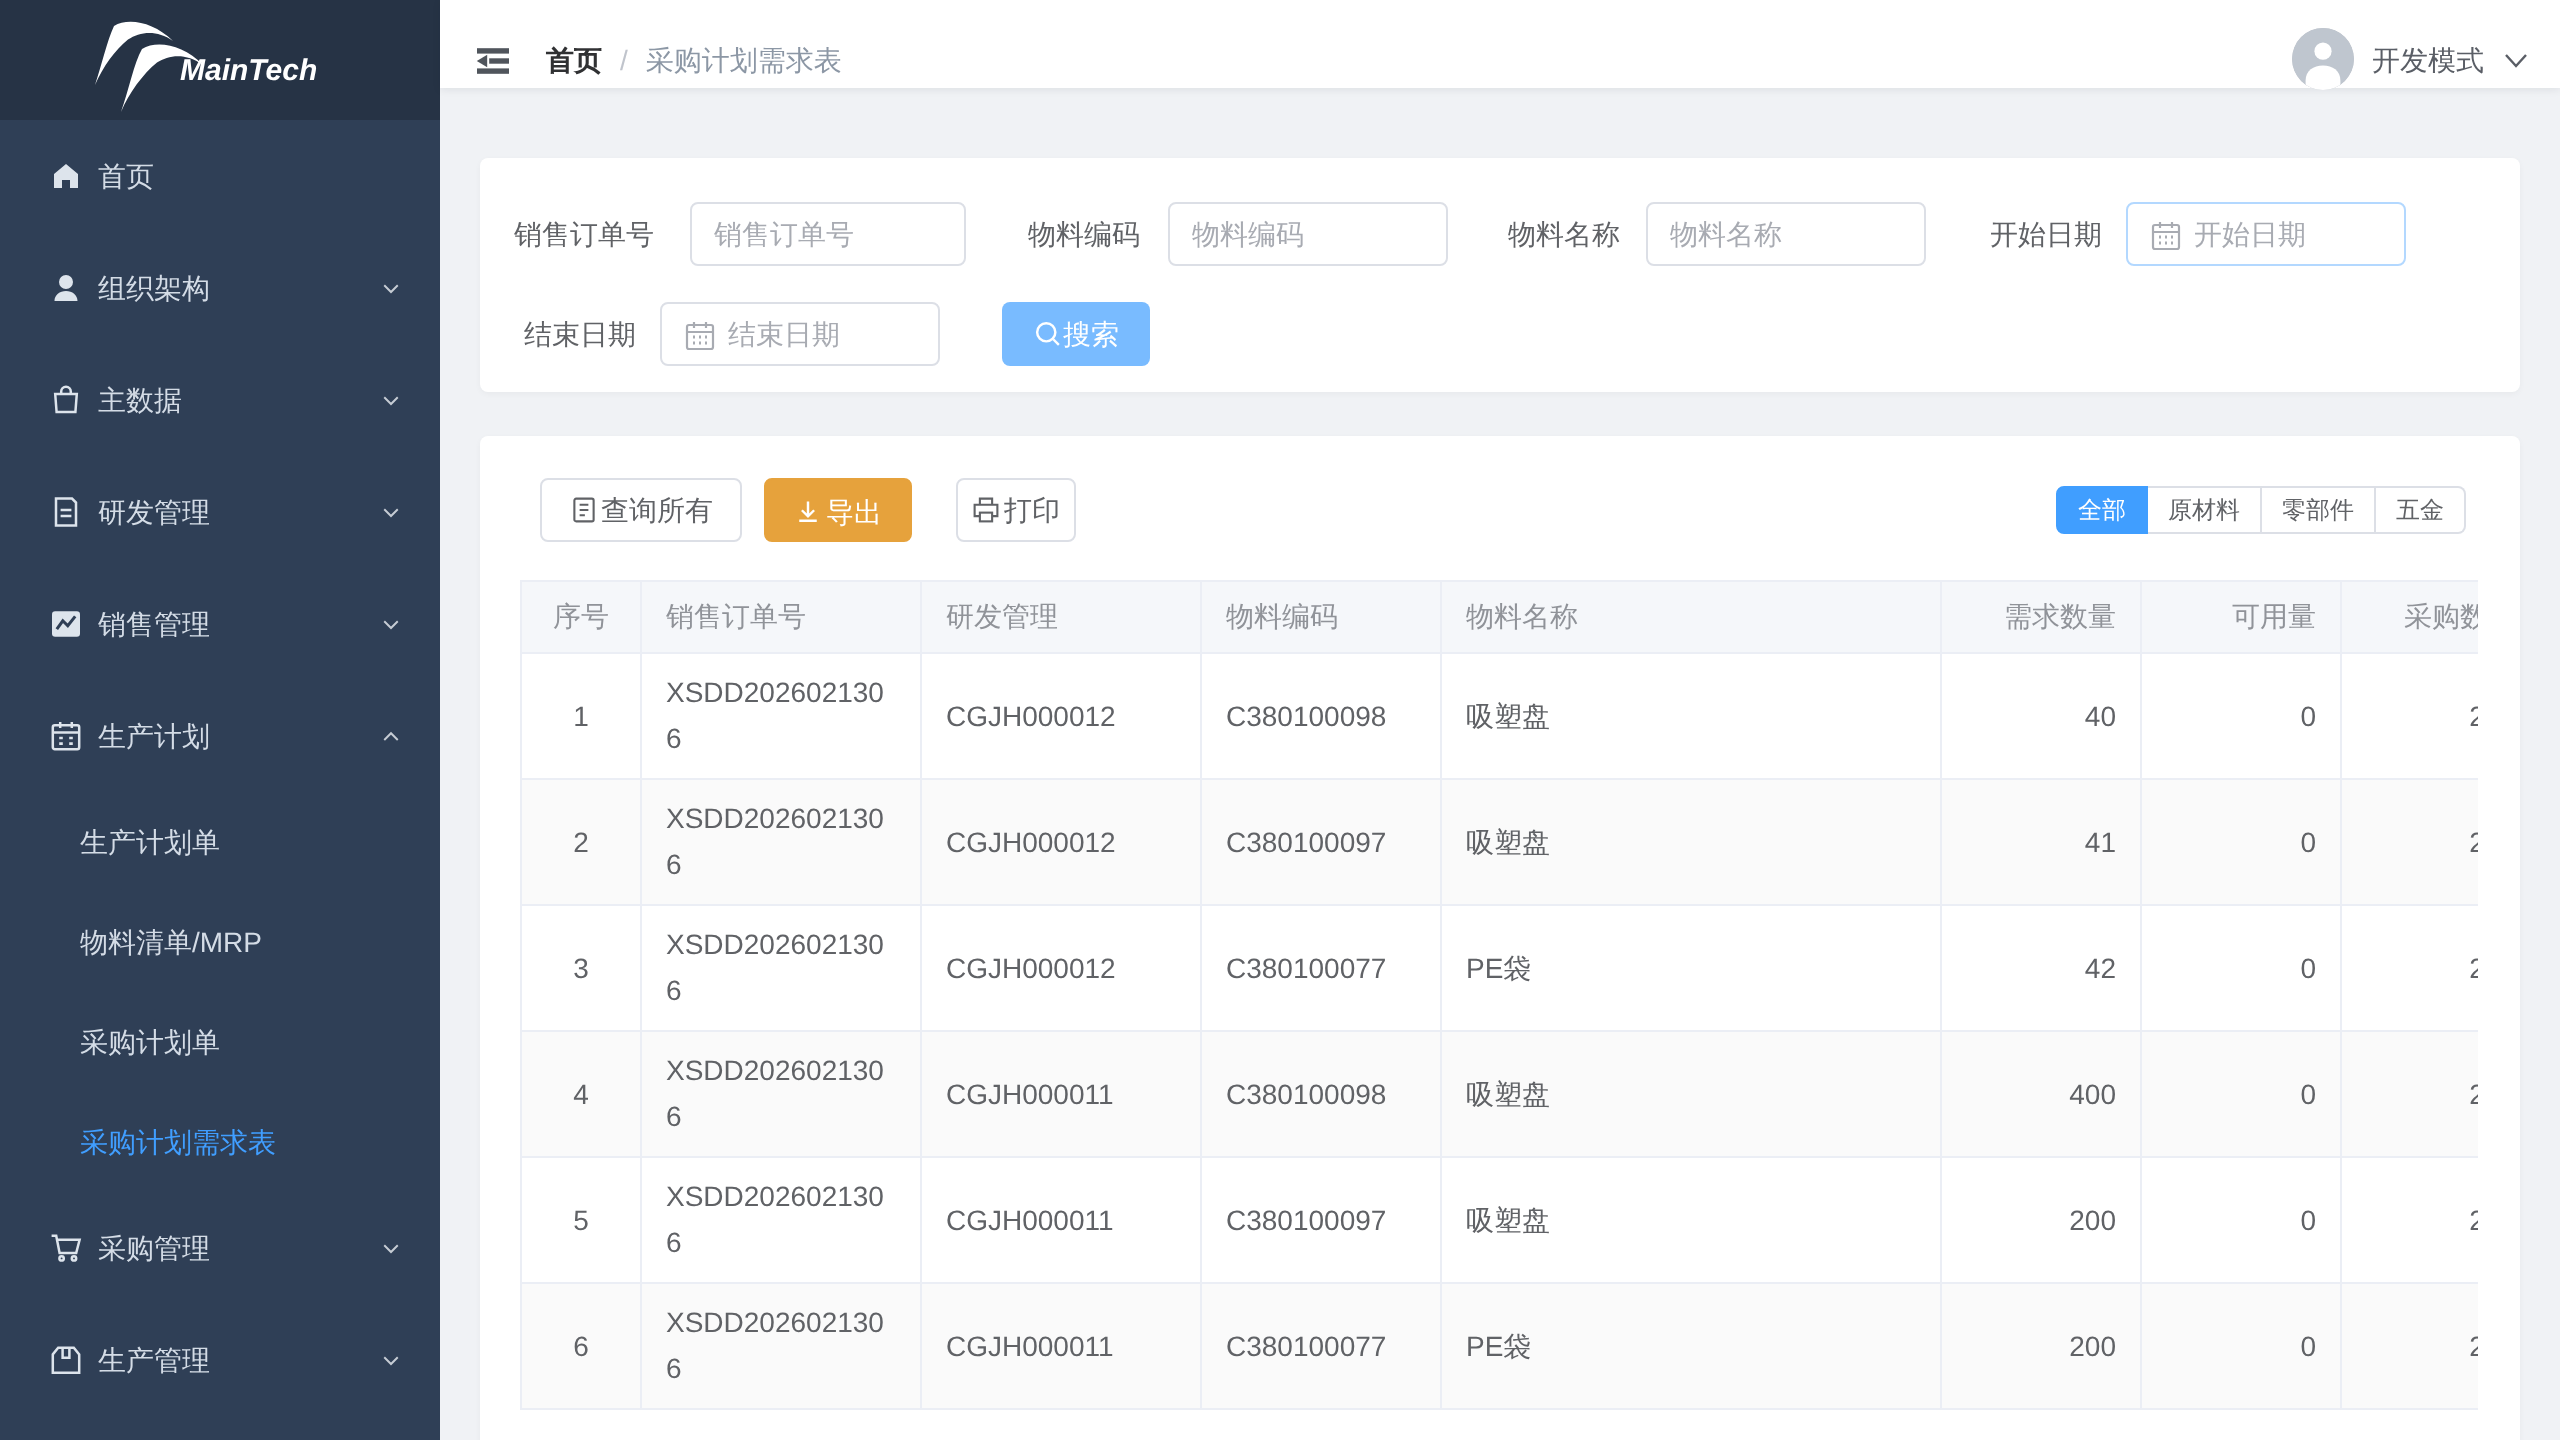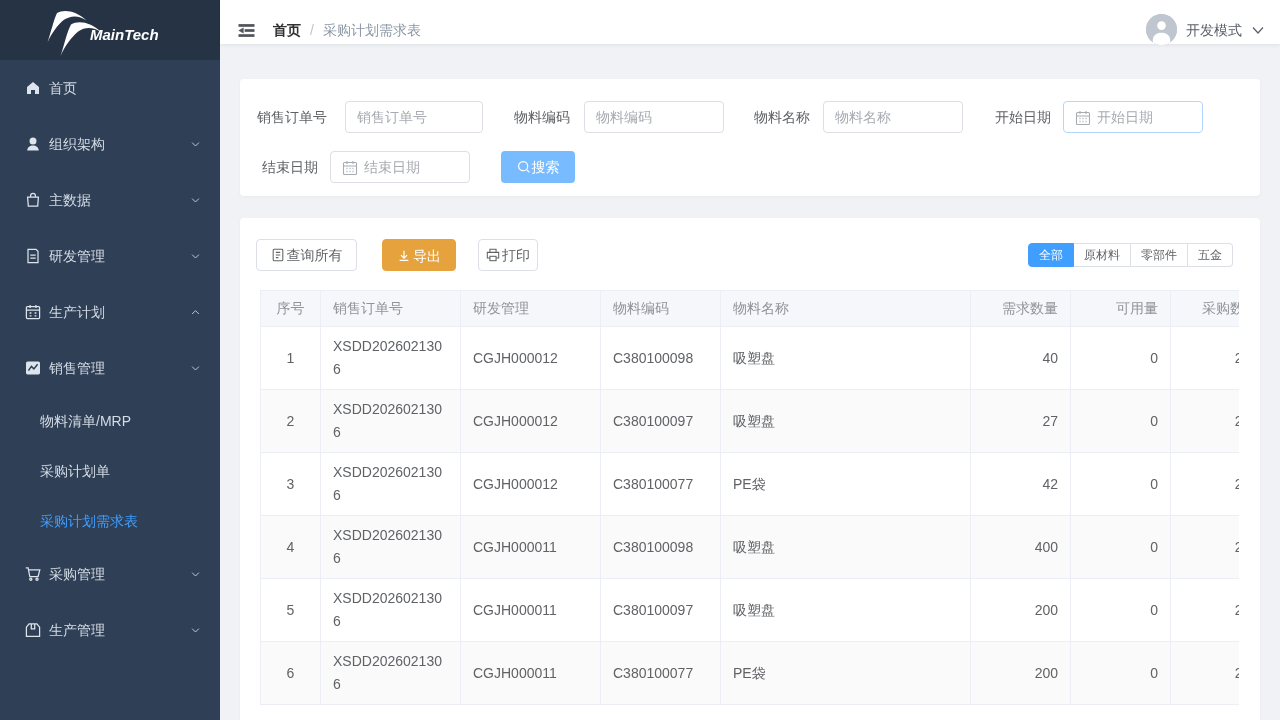--- a/index.html
+++ b/index.html
@@ -108,39 +108,42 @@
         <svg class="ic" viewBox="0 0 16 16" fill="none" stroke="#dde4ec" stroke-width="1.25">
           <path d="M3 1.3h8l2 2v11.4H3z"></path>
           <path d="M5.3 7h5.4M5.3 10h5.4"></path>
         </svg>
         <span class="tx">研发管理</span>
         <svg class="ar" viewBox="0 0 12 12">
           <path d="M1.5 3.5 6 8l4.5-4.5" stroke="#c6ccd4" stroke-width="1.3" fill="none"></path>
         </svg>
       </div>
     <div class="mi">
+        <svg class="ic" viewBox="0 0 16 16">
+          <rect x="1" y="1.6" width="14" height="12.8" rx="1.6" fill="#dde4ec"></rect>
+          <path d="M3.4 10.6 6.4 6.4 8.9 8.9 12.6 4.2" stroke="#2f3f56" stroke-width="1.5" fill="none"></path>
+        </svg>
+        <span class="tx">销售管理</span>
+        <svg class="ar" viewBox="0 0 12 12">
+          <path d="M1.5 3.5 6 8l4.5-4.5" stroke="#c6ccd4" stroke-width="1.3" fill="none"></path>
+        </svg>
+      </div>
+    <div class="mi">
         <svg class="ic" viewBox="0 0 16 16" fill="none" stroke="#dde4ec" stroke-width="1.25">
           <rect x="1.4" y="2.6" width="13.2" height="12" rx="1"></rect>
           <path d="M1.4 6.2h13.2M5.1 1v3M10.9 1v3"></path>
           <path d="M4.6 9h1.8M9.6 9h1.8M4.6 11.8h1.8M9.6 11.8h1.8" stroke-width="1.3"></path>
         </svg>
         <span class="tx">生产计划</span>
         <svg class="ar" viewBox="0 0 12 12">
           <path d="M1.5 8 6 3.5 10.5 8" stroke="#c6ccd4" stroke-width="1.3" fill="none"></path>
         </svg>
       </div>
-    <div class="mi">
-        <svg class="ic" viewBox="0 0 16 16">
-          <rect x="1" y="1.6" width="14" height="12.8" rx="1.6" fill="#dde4ec"></rect>
-          <path d="M3.4 10.6 6.4 6.4 8.9 8.9 12.6 4.2" stroke="#2f3f56" stroke-width="1.5" fill="none"></path>
-        </svg>
-        <span class="tx">销售管理</span>
-        <svg class="ar" viewBox="0 0 12 12">
-          <path d="M1.5 3.5 6 8l4.5-4.5" stroke="#c6ccd4" stroke-width="1.3" fill="none"></path>
-        </svg>
+    <div class="smi">
+        <span class="tx">生产计划单</span>
       </div>
     <div class="smi">
         <span class="tx">物料清单/MRP</span>
       </div>
     <div class="smi">
         <span class="tx">采购计划单</span>
       </div>
     <div class="smi active">
         <span class="tx">采购计划需求表</span>
       </div>
@@ -206,21 +209,21 @@
         <path d="M1.5 6h13M5 1v3M11 1v3"></path>
         <path d="M4.5 8.5h1M7.5 8.5h1M10.5 8.5h1M4.5 11.5h1M7.5 11.5h1M10.5 11.5h1" stroke-width="1.4"></path>
       </svg>结束日期</span>
   <span class="btn-search"><svg width="14" height="14" viewBox="0 0 16 16" fill="none" stroke="#fff" stroke-width="1.4">
         <circle cx="7" cy="7" r="5.2"></circle>
         <path d="M11 11l3.2 3.2"></path>
       </svg>搜索</span>
 </div>
 
 <div class="card2">
-  <span class="tbtn" style="left:16px;width:101px;"><svg width="14" height="14" viewBox="0 0 16 16" fill="none" stroke="#606266" stroke-width="1.2">
+  <span class="tbtn" style="left:30px;width:101px;"><svg width="14" height="14" viewBox="0 0 16 16" fill="none" stroke="#606266" stroke-width="1.2">
         <rect x="2.5" y="1.5" width="11" height="13" rx="1"></rect>
         <path d="M5.5 5h5M5.5 8h5M5.5 11h3"></path>
       </svg>查询所有</span>
   <span class="tbtn warn" style="left:142px;width:74px;"><svg width="14" height="14" viewBox="0 0 16 16" fill="none" stroke="#fff" stroke-width="1.4">
         <path d="M8 2v8M4.5 7 8 10.5 11.5 7M3 13h10"></path>
       </svg>导出</span>
   <span class="tbtn" style="left:238px;width:60px;"><svg width="14" height="14" viewBox="0 0 16 16" fill="none" stroke="#606266" stroke-width="1.2">
         <path d="M4.5 5V1.5h7V5M4.5 11.5h-3v-6.5h13v6.5h-3"></path>
         <rect x="4.5" y="9.5" width="7" height="5"></rect>
       </svg>打印</span>
@@ -266,21 +269,21 @@
             <td class="num">40</td>
             <td class="num">0</td>
             <td class="num">200</td>
           </tr>
         <tr class="even">
             <td class="ctr lb">2</td>
             <td>XSDD202602130<br>6</td>
             <td>CGJH000012</td>
             <td>C380100097</td>
             <td>吸塑盘</td>
-            <td class="num">27</td>
+            <td class="num">41</td>
             <td class="num">0</td>
             <td class="num">200</td>
           </tr>
         <tr>
             <td class="ctr lb">3</td>
             <td>XSDD202602130<br>6</td>
             <td>CGJH000012</td>
             <td>C380100077</td>
             <td>PE袋</td>
             <td class="num">42</td>

